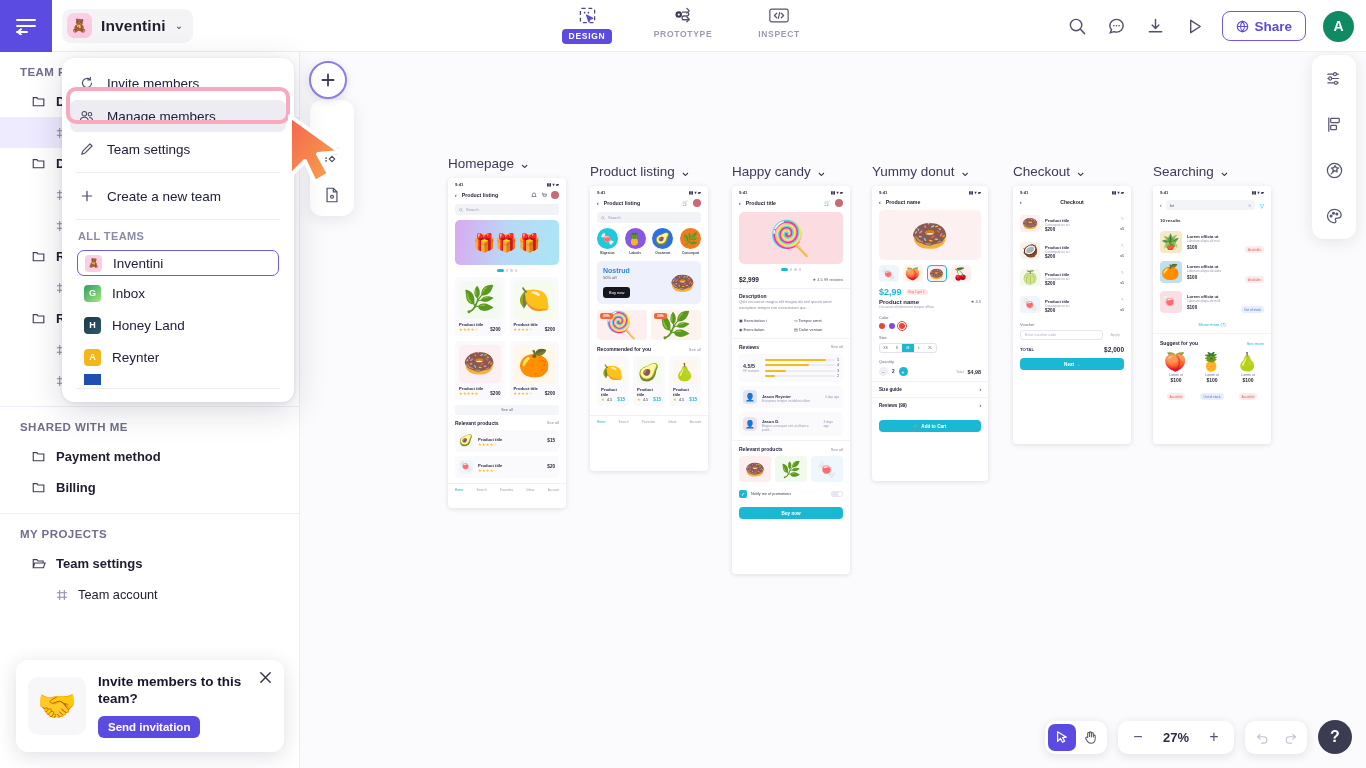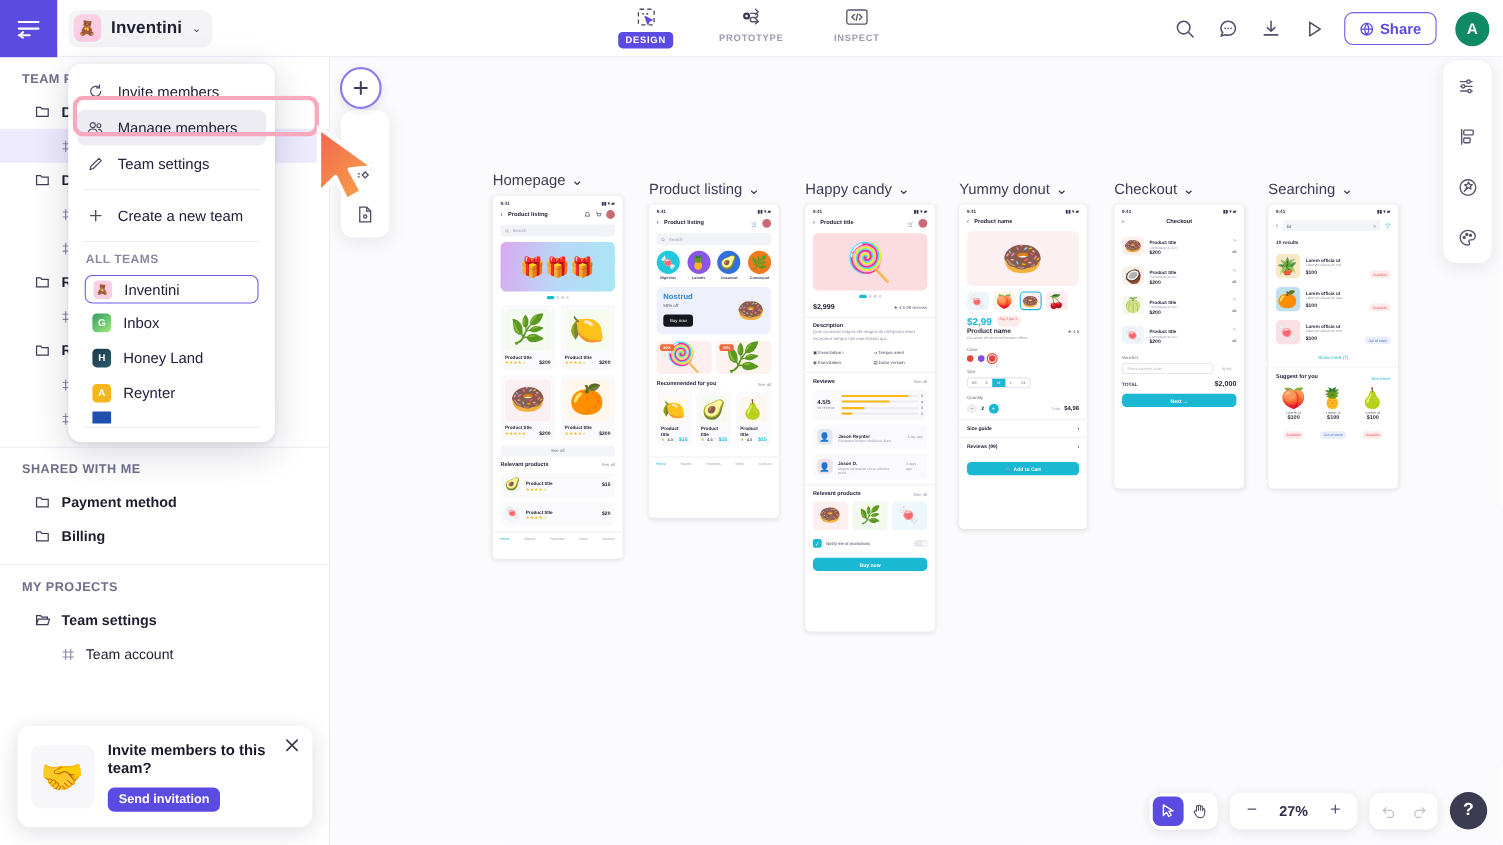--- a/index.html
+++ b/index.html
@@ -77,21 +77,21 @@
     display: flex; align-items: center; gap: 10px;
     height: 31px; padding-left: 32px; cursor: pointer; color: #1d1d2e;
     font-size: 13px; font-weight: 600;
   }
   .sb-row.sub { padding-left: 56px; font-weight: 400; font-size: 12.8px; }
   .sb-row.sel { background: #eeeaff; }
   .divider { height: 1px; background: #eceef3; margin: 10px 0 0; }
 
   
   .menu {
-    position: absolute; left: 62px; top: 58px; width: 188px;
+    position: absolute; left: 62px; top: 58px; width: 232px;
     background: #fff; border-radius: 12px;
     box-shadow: 0 8px 34px rgba(25,25,60,.17), 0 1px 4px rgba(25,25,60,.09);
     padding: 8px 0 6px; z-index: 60;
   }
   .mrow {
     display: flex; align-items: center; gap: 12px;
     height: 32px; margin: 1px 8px; padding: 0 8px; border-radius: 7px;
     font-size: 13.5px; color: #20203a; cursor: pointer;
   }
   .mrow.hl { background: #ececf2; }
@@ -850,21 +850,21 @@
             <span>‹</span>
             <span>Product name</span>
           </div>
           <div class="bigimg" style="height:50px;background:#fdf0f0;font-size:30px">🍩</div>
           <div class="thumbs">
             <span class="thumb" style="background:#eef6fb">🍬</span>
             <span class="thumb" style="background:#fff4ea">🍑</span>
             <span class="thumb sel" style="background:#fdeef0">🍩</span>
             <span class="thumb" style="background:#fdeef0">🍒</span>
           </div>
-          <div style="display:flex;gap:4px;padding:5px 7px 2px">
+          <div style="display:flex;align-items:center;gap:4px;padding:5px 7px 2px">
             <span style="font-size:9px;font-weight:700;color:#1bb8d4">$2,99</span>
             <span style="font-size:3.2px;background:#fdeaea;color:#e4666c;padding:1px 3px;border-radius:5px">Buy 1 get 1</span>
           </div>
           <div style="display:flex;align-items:flex-start;padding:0 7px 4px">
             <div>
               <div style="font-size:6px;font-weight:700">Product name</div>
               <div style="font-size:3.4px;color:#9a9ab0">Occaecat elit deserunt tempor officia</div>
             </div>
             <span class="rating">★ <span>4.5</span></span>
           </div>

